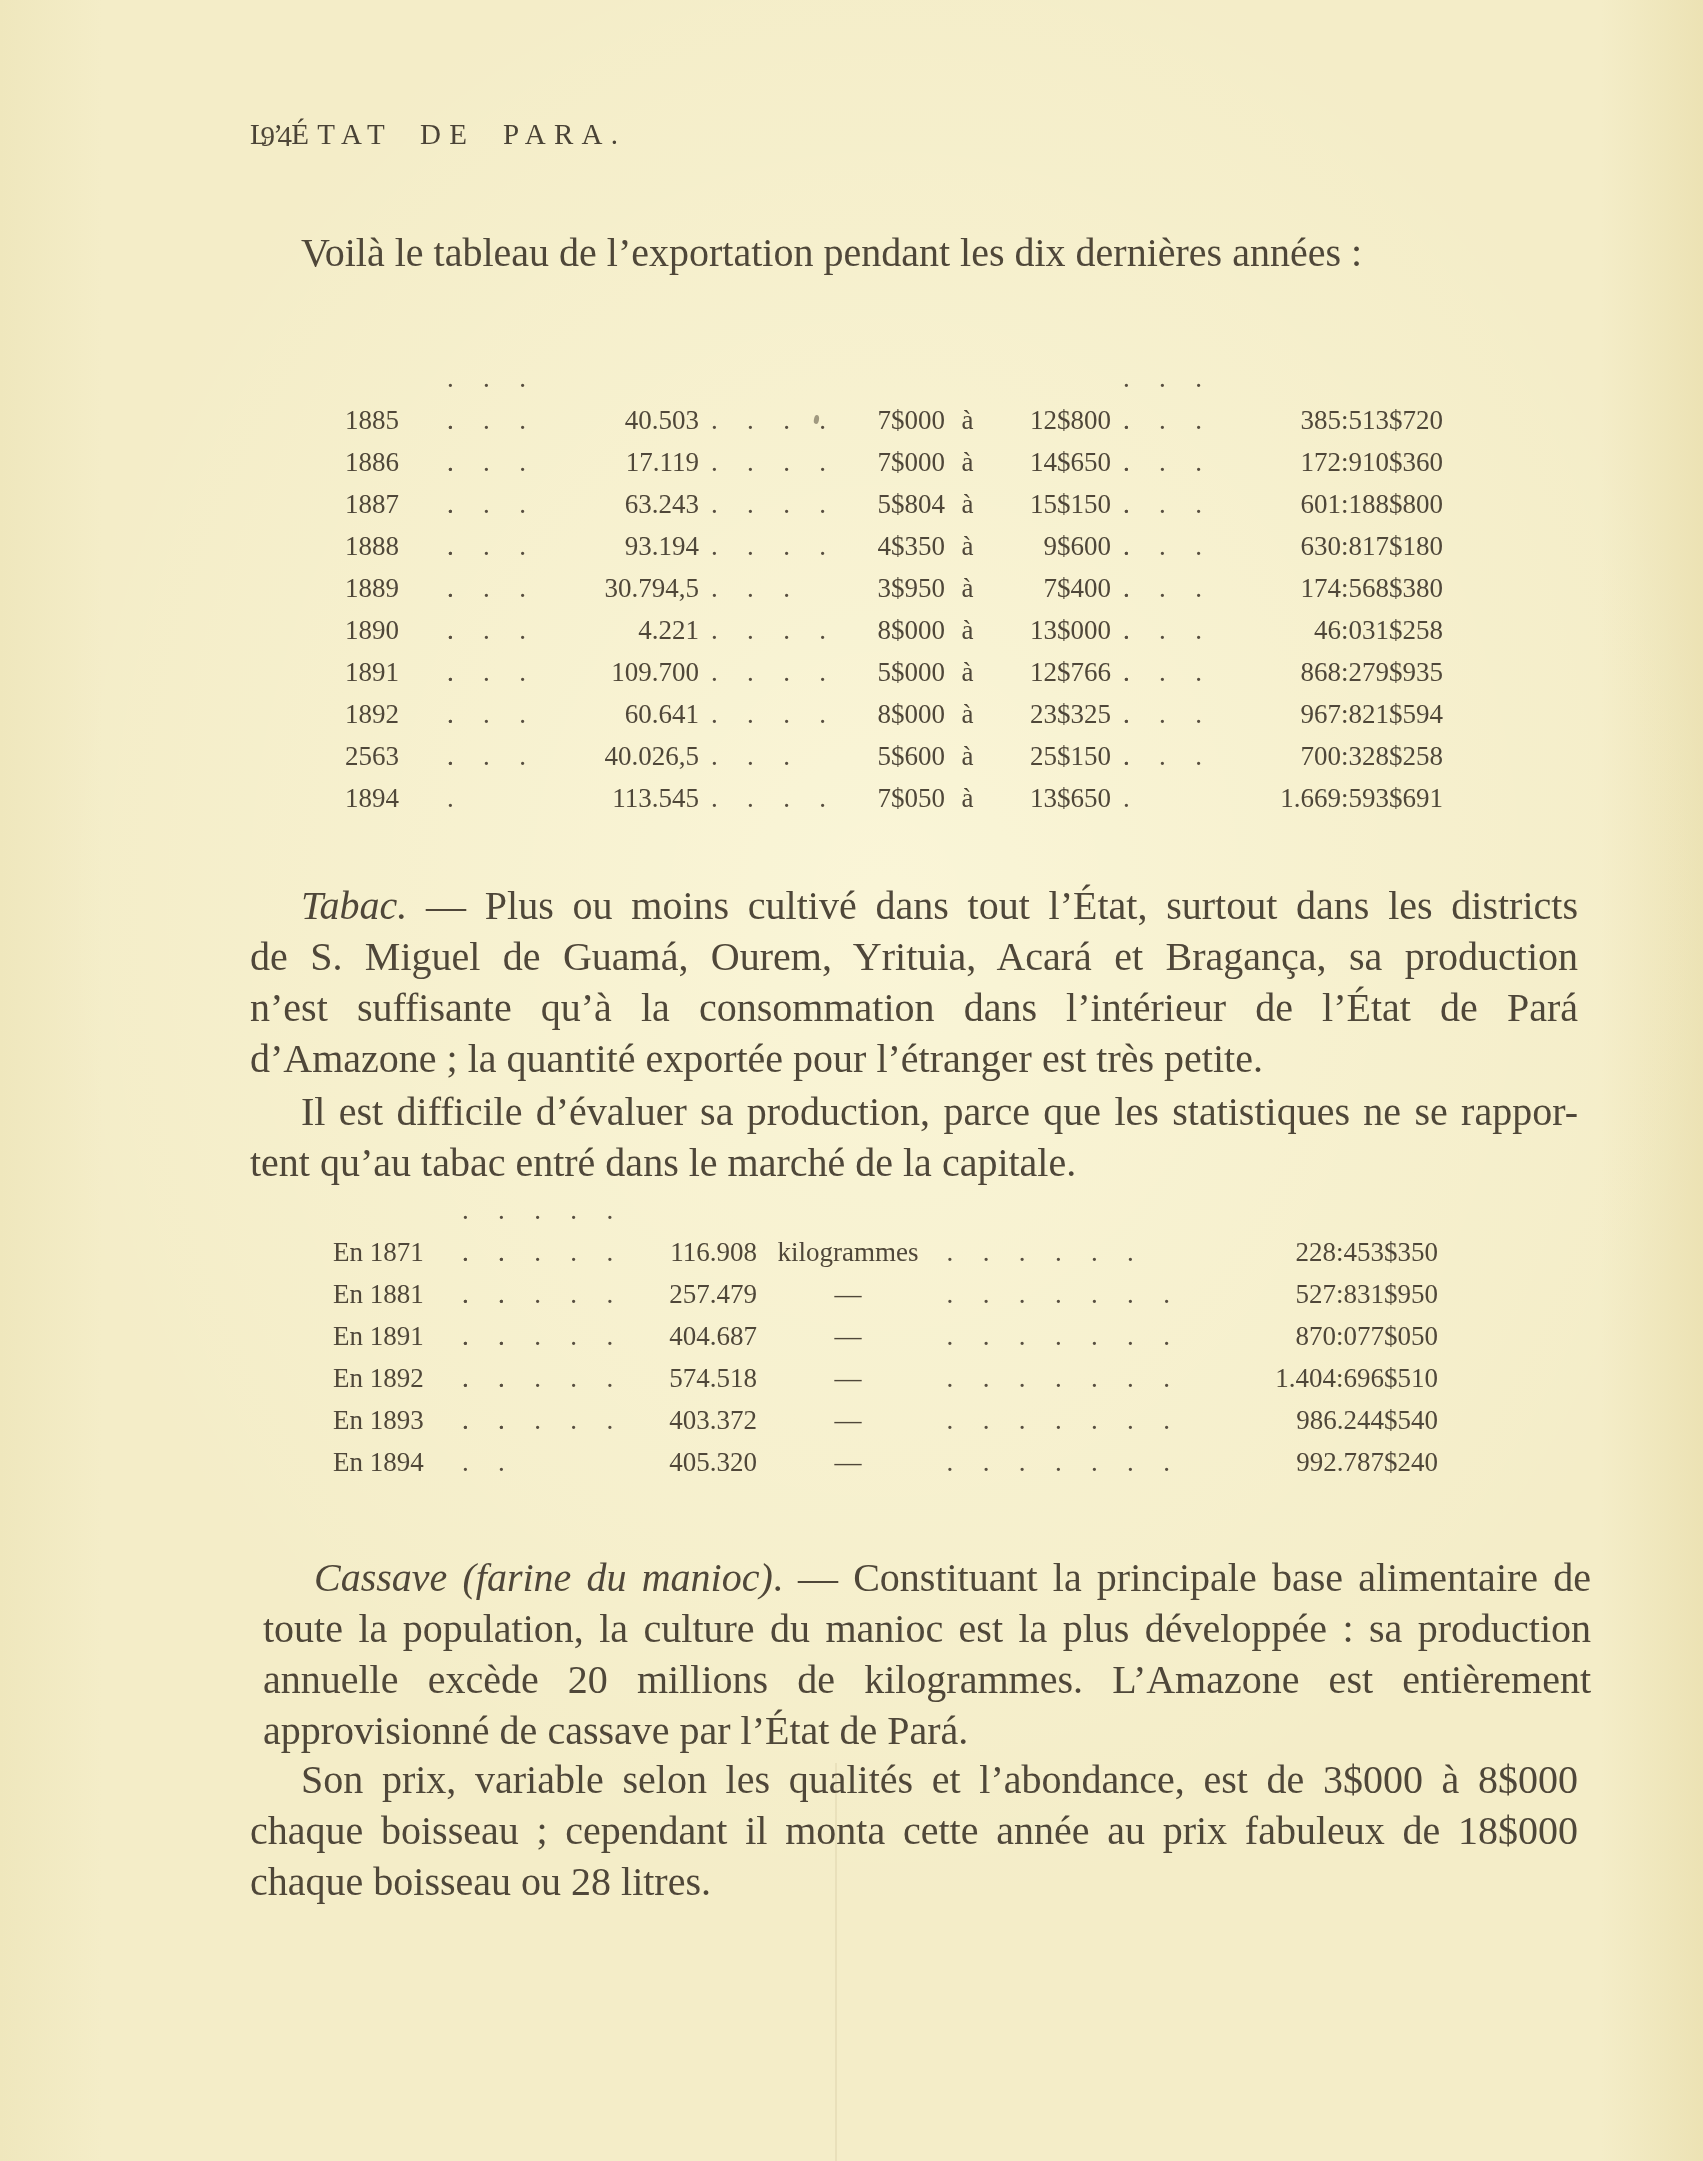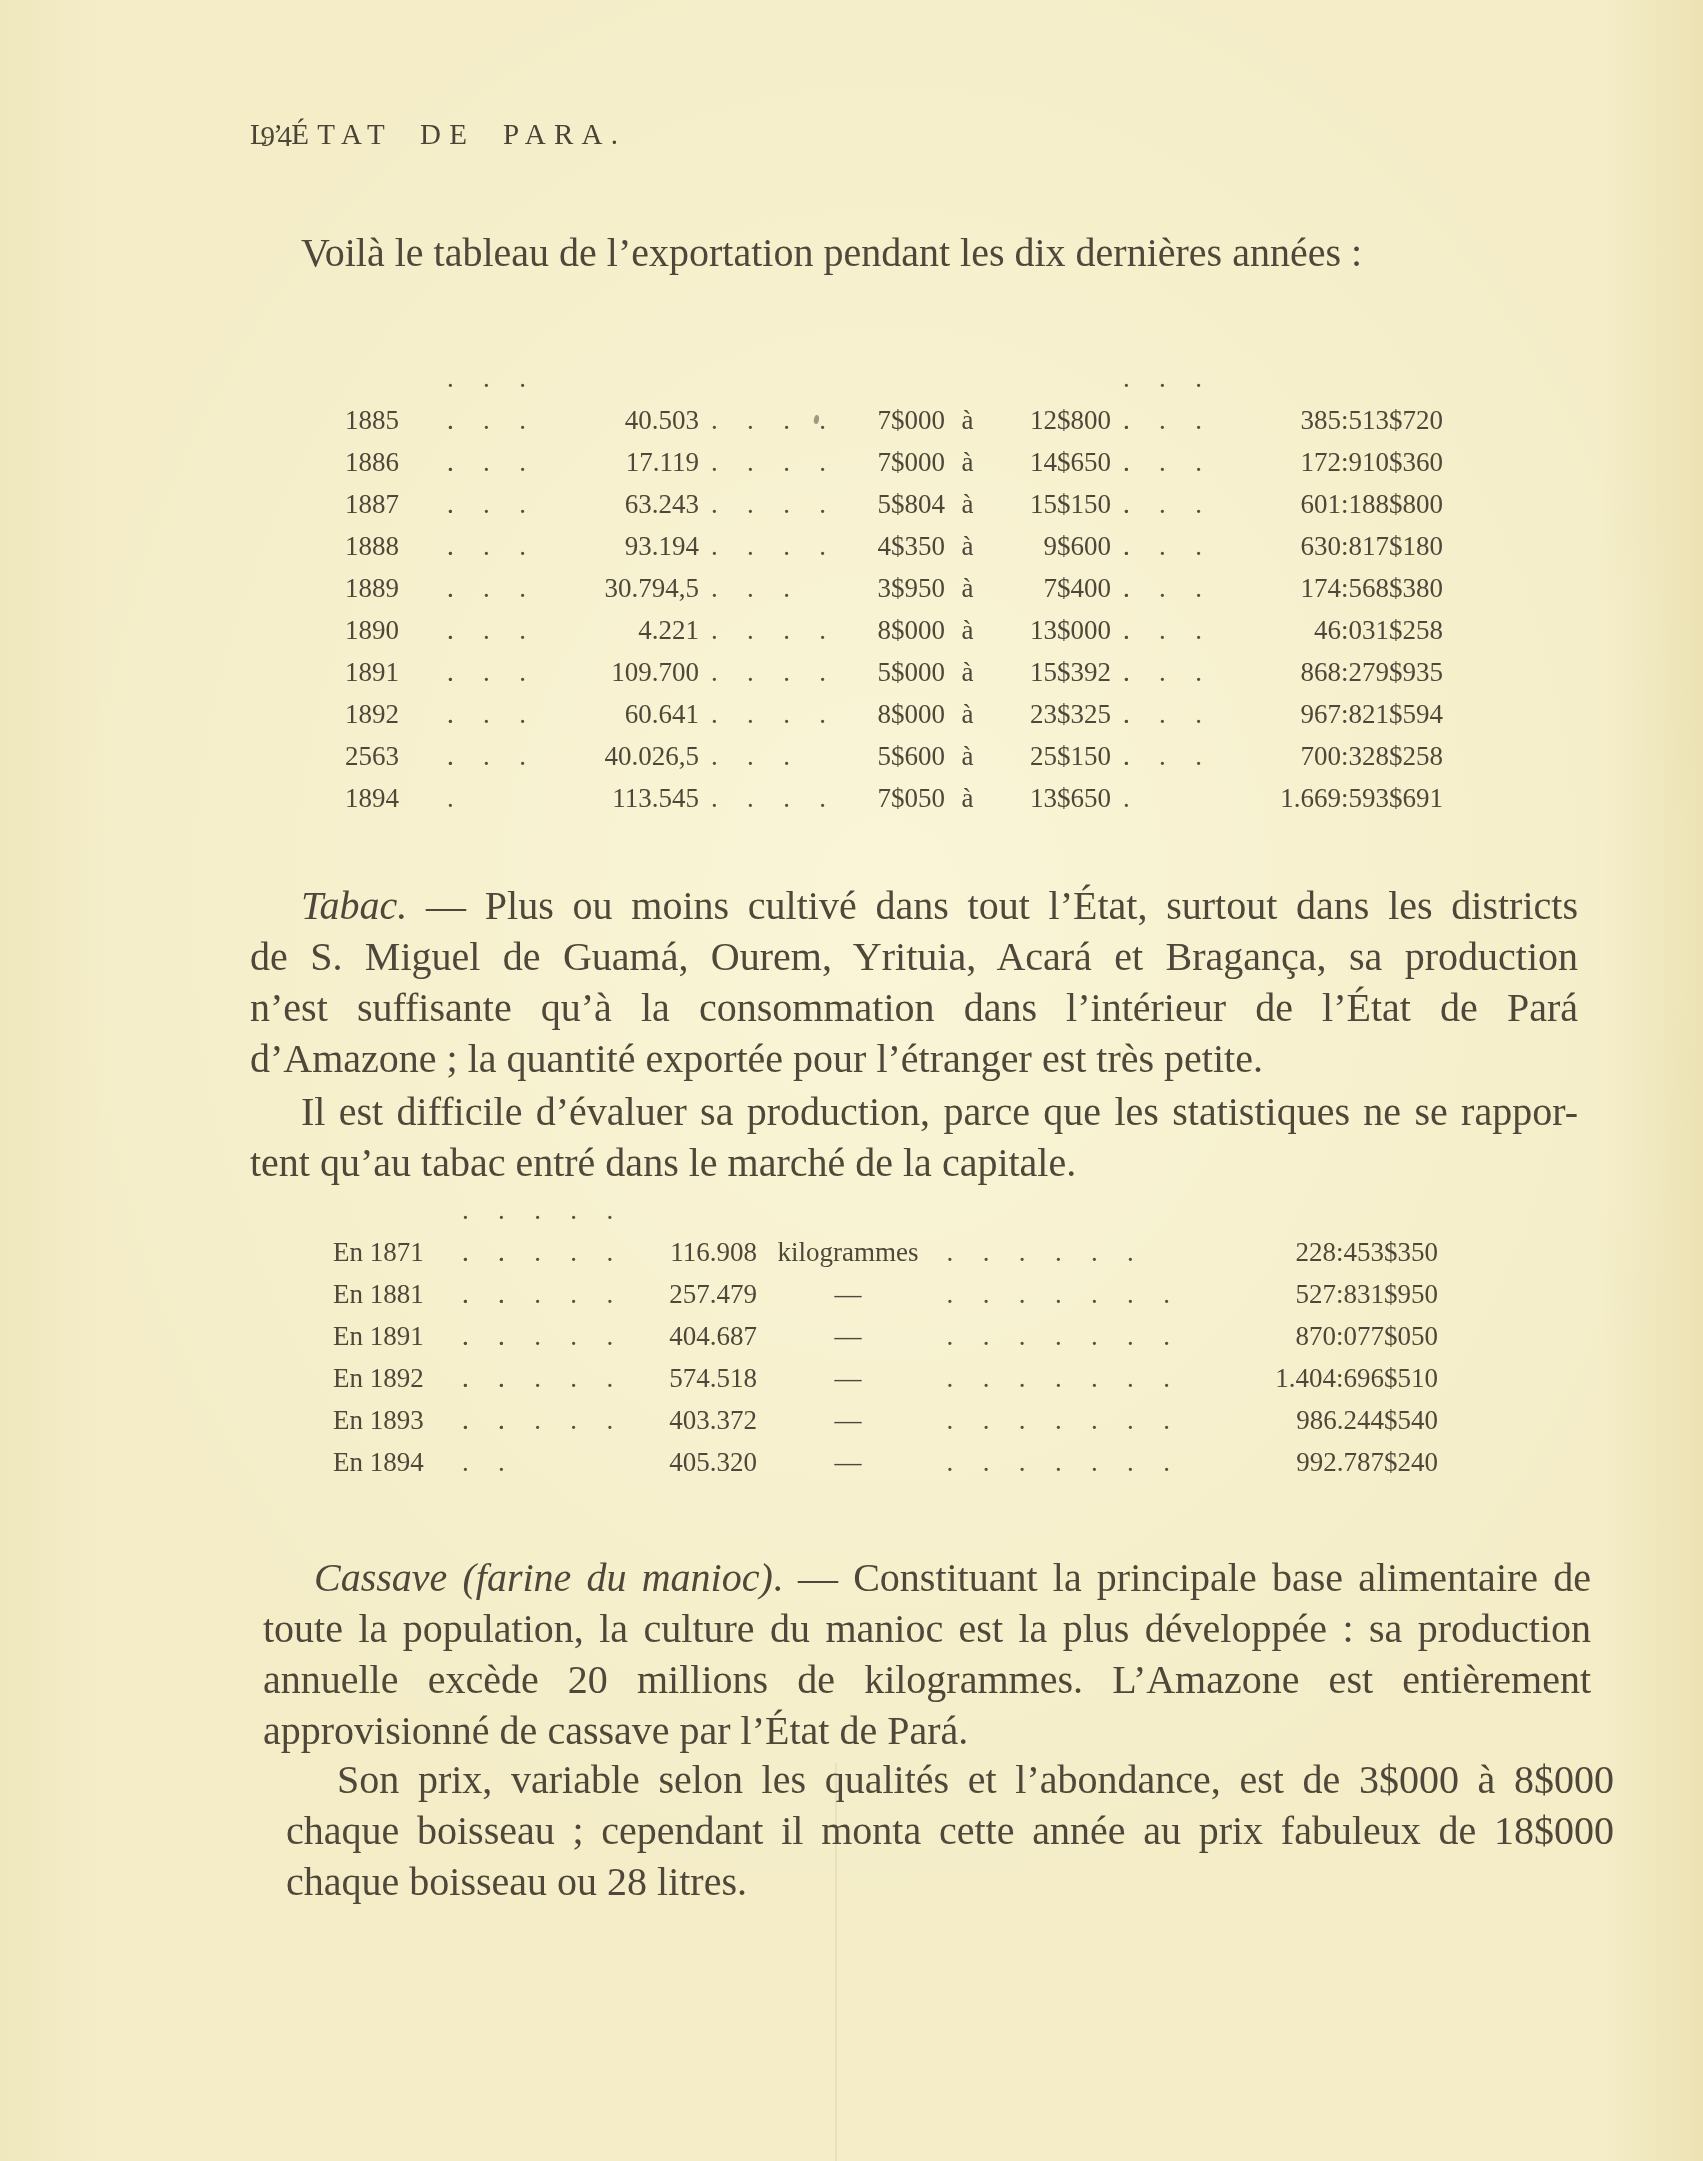--- a/index.html
+++ b/index.html
@@ -27,21 +27,21 @@
   
   .para { position: absolute; left: 0; width: 100%; }
   .line { height: 51px; line-height: 51px; font-size: 40px; white-space: nowrap; }
   .line.just { white-space: normal; text-align: justify; text-align-last: justify; }
   .indent { text-indent: 51px; }
   .ital { font-style: italic; }
   .intro-p { top: 227px; }
   .tabac-p { top: 880px; }
   .difficile-p { top: 1086px; }
   .cassave-p { top: 1552px; margin-left: 13px; }
-  .prix-p { top: 1754px; margin-left: 36px; }
+  .prix-p { top: 1754px; }
 
   
   .t1-title {
     position: absolute; top: 327px; left: 0; width: 100%;
     font-weight: normal; font-size: 26px; text-align: center;
     letter-spacing: 6.8px; word-spacing: 18px; color: #4a4336;
   }
 
   
   .datatable { position: absolute; left: 0; width: 100%; font-size: 27px; }
@@ -160,21 +160,21 @@
           <span class="cell dots t1-d3">. . . .</span>
           <span class="cell t1-total">46:031$258</span>
         </div>
         <div class="trow">
           <span class="cell t1-year">1891</span>
           <span class="cell dots t1-d1">. . . .</span>
           <span class="cell t1-qty">109.700</span>
           <span class="cell dots t1-d2">. . . .</span>
           <span class="cell t1-plow">5$000</span>
           <span class="cell t1-a">à</span>
-          <span class="cell t1-phigh">15$392</span>
+          <span class="cell t1-phigh">12$766</span>
           <span class="cell dots t1-d3">. . . .</span>
           <span class="cell t1-total">868:279$935</span>
         </div>
         <div class="trow">
           <span class="cell t1-year">1892</span>
           <span class="cell dots t1-d1">. . . .</span>
           <span class="cell t1-qty">60.641</span>
           <span class="cell dots t1-d2">. . . .</span>
           <span class="cell t1-plow">8$000</span>
           <span class="cell t1-a">à</span>

